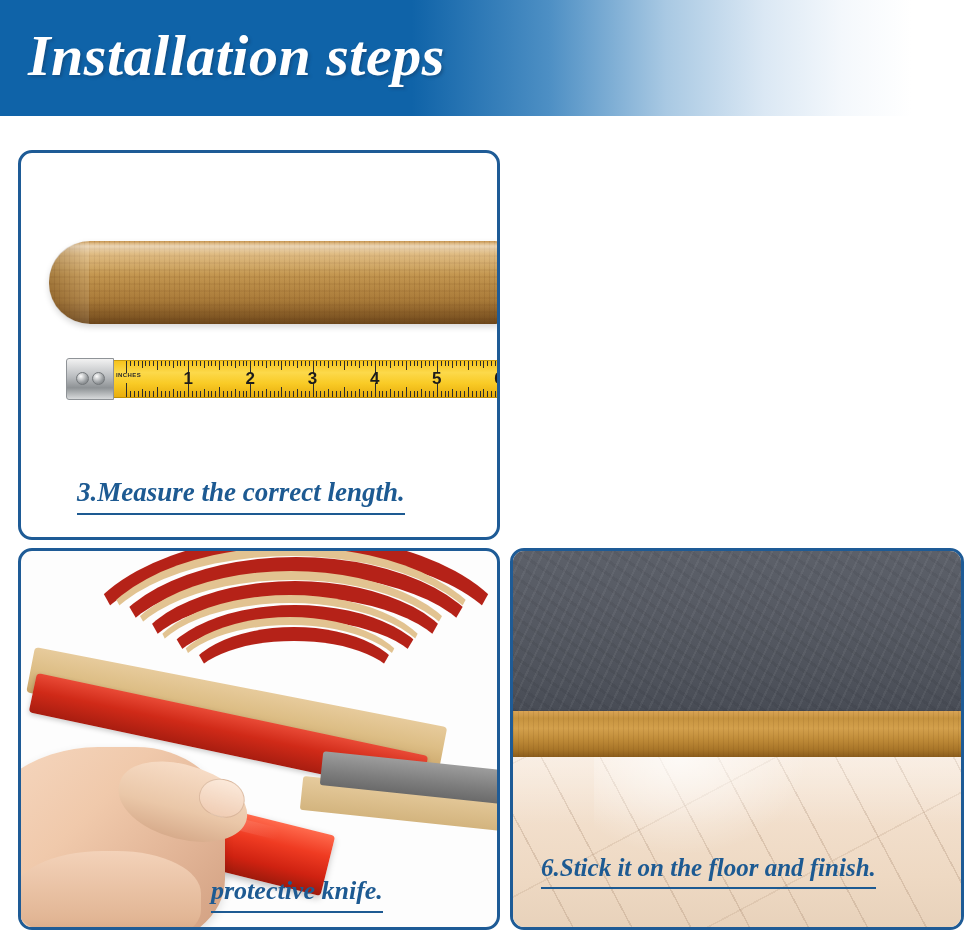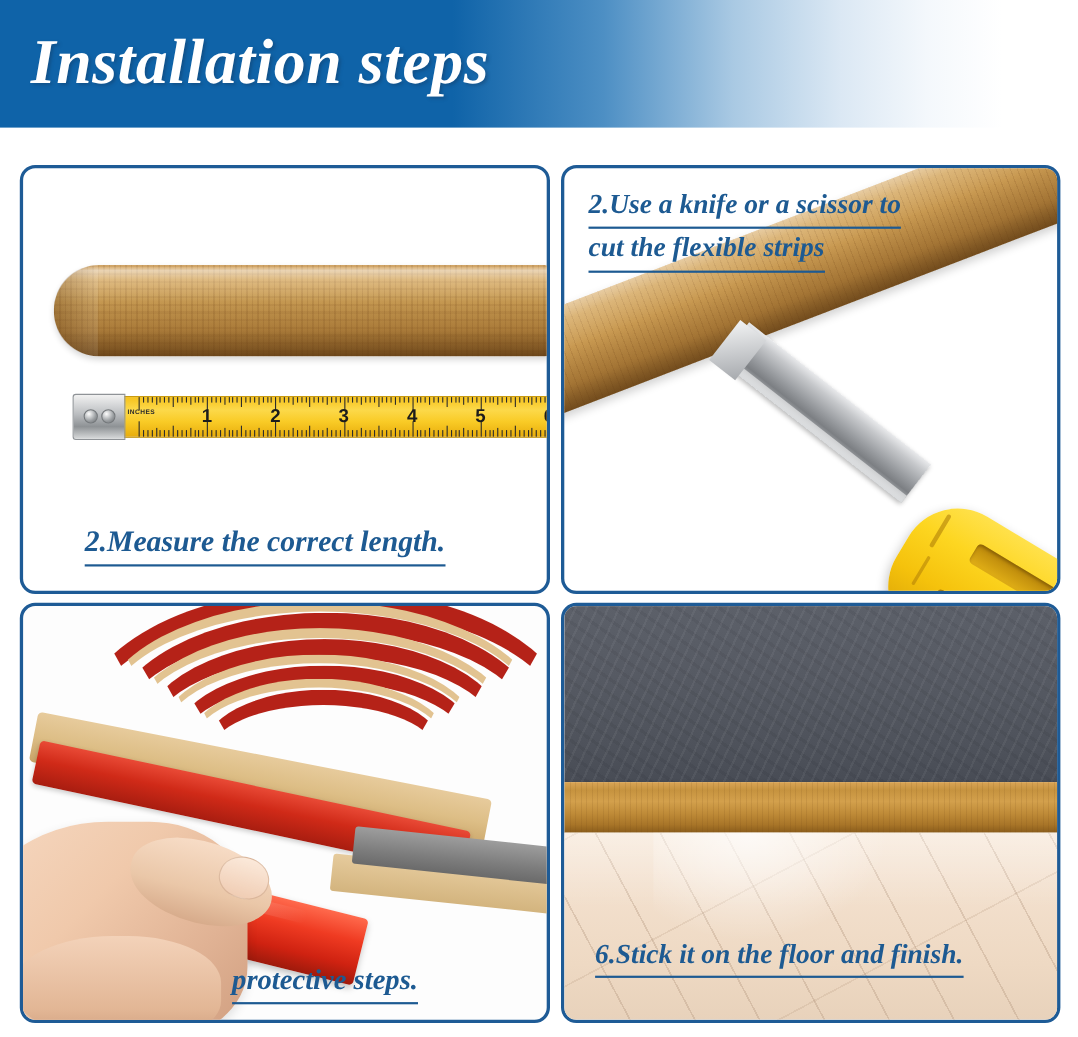--- a/index.html
+++ b/index.html
@@ -525,43 +525,24 @@
             </div>
         </div>
         <div class="tape-hook">
           <div class="rivet a"></div>
           <div class="rivet b"></div>
         </div>
         <div class="tape-inches">INCHES</div>
       </div>
     </div>
     <div class="caption" id="caption-1">
-      <span>2.Measure the correct length.</span>
+      <span>3.Measure the correct length.</span>
     </div>
   </div>
 
-  <div class="panel p2-bg" id="panel-2">
-    <div class="photo">
-      <div class="wood-diag"></div>
-      <div class="knife">
-        <div class="blade"></div>
-        <div class="blade-tip"></div>
-        <div class="handle">
-          <div class="grip"></div>
-          <div class="ridge"></div>
-          <div class="slot"></div>
-          <div class="slot two"></div>
-        </div>
-      </div>
-    </div>
-    <div class="caption" id="caption-2">
-      <span>2.Use a knife or a scissor to</span><br>
-      <span>cut the flexible strips</span>
-    </div>
-  </div>
 
   <div class="panel p3-bg" id="panel-3">
     <div class="photo">
       <div class="coil" id="coil-rings">
           <div class="coil-ring" style="width: 430px; height: 250px; top: 0px; left: 10px; border-width: 18px 10.8px 0px;"></div>
           <div class="coil-tan" style="width: 398px; height: 228px; top: 12px; left: 26px; border-width: 9px 5.4px 0px;"></div>
           <div class="coil-ring" style="width: 372px; height: 212px; top: 22px; left: 39px; border-width: 17px 10.2px 0px;"></div>
           <div class="coil-tan" style="width: 342px; height: 192px; top: 36px; left: 54px; border-width: 9px 5.4px 0px;"></div>
           <div class="coil-ring" style="width: 316px; height: 176px; top: 46px; left: 67px; border-width: 16px 9.6px 0px;"></div>
           <div class="coil-tan" style="width: 286px; height: 158px; top: 60px; left: 82px; border-width: 8px 4.8px 0px;"></div>
@@ -574,21 +555,21 @@
       <div class="tan-under"></div>
       <div class="grey-adhesive"></div>
       <div class="red-peel"></div>
       <div class="hand"></div>
       <div class="finger-lower"></div>
       <div class="thumb"></div>
       <div class="nail"></div>
     </div>
     <div class="caption" id="caption-3">
       <br>
-      <span>protective steps.</span>
+      <span>protective knife.</span>
     </div>
   </div>
 
   <div class="panel" id="panel-4">
     <div class="photo">
       <div class="wall"></div>
       <div class="trim"></div>
       <div class="floor">
         <div class="floor-gloss"></div>
       </div>

